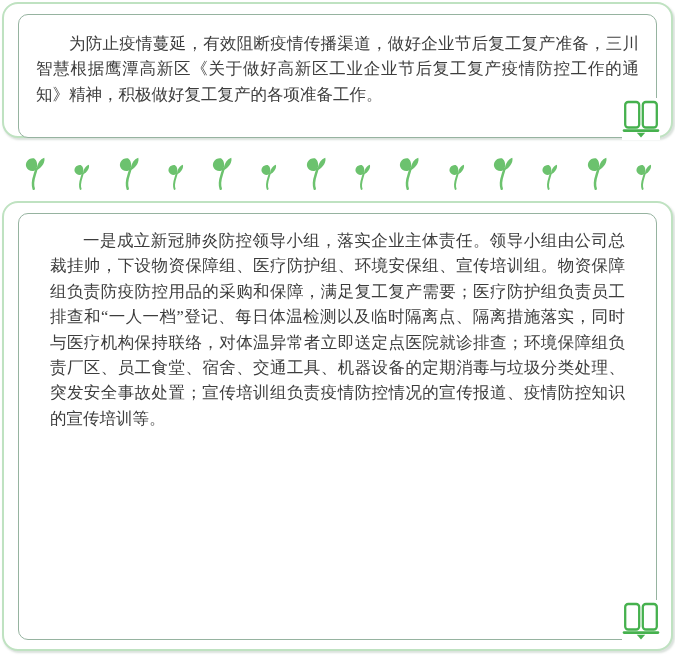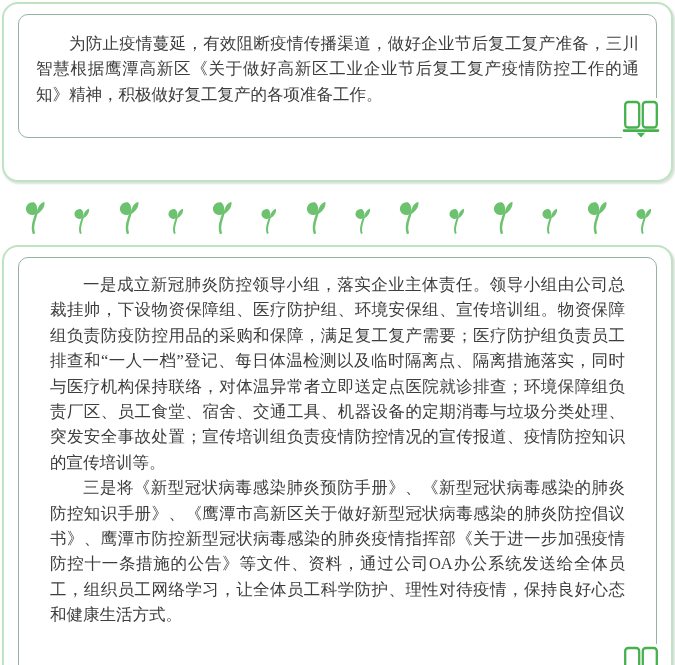--- a/index.html
+++ b/index.html
@@ -18,21 +18,21 @@
     font-family:"Liberation Serif","DejaVu Serif",serif;
   }
   .panel{
     position:relative;
     margin:0 2px;
     background:#fff;
     border:2px solid var(--outer);
     border-radius:16px;
     box-shadow:1.5px 2px 2px rgba(150,170,155,.35);
   }
-  #intro-panel{margin-top:2px;height:180px;}
+  #intro-panel{margin-top:2px;height:136px;}
   #detail-panel{height:450px;}
   .panel-inner{
     position:relative;
     margin:10px 14px;
     border:1px solid var(--inner);
     border-radius:10px;
     background:#fff;
   }
   #intro-panel .panel-inner{height:124px;padding:16px 17px 6px;}
   #detail-panel .panel-inner{height:427px;padding:14px 31px 6px;}
@@ -176,21 +176,20 @@
       <path d="M8.5 1.3 C3.6 1.3 0.8 5.9 2.2 9.7 C3.6 13.4 8.6 14.9 11.2 12.4 C13.3 10.4 12.9 5.7 11.4 3.3 C10.6 1.9 9.8 1.3 8.5 1.3 Z" fill="currentColor"></path>
       <path d="M12.2 11.8 C12.6 6.6 15.4 2.3 19.4 1.0 C20.5 4.6 17.7 9.8 12.7 12.6 Z" fill="currentColor"></path>
       <path d="M11.8 12.0 C10.6 16.8 8.9 19.8 8.6 25.0 C8.5 27.2 8.8 29.2 9.3 30.6" fill="none" stroke="currentColor" stroke-width="2.4" stroke-linecap="round"></path>
     </svg>
   </span>
   </div>
 
 <div class="panel" id="detail-panel">
   <div class="panel-inner">
     <p>一是成立新冠肺炎防控领导小组，落实企业主体责任。领导小组由公司总裁挂帅，下设物资保障组、医疗防护组、环境安保组、宣传培训组。物资保障组负责防疫防控用品的采购和保障，满足复工复产需要；医疗防护组负责员工排查和“一人一档”登记、每日体温检测以及临时隔离点、隔离措施落实，同时与医疗机构保持联络，对体温异常者立即送定点医院就诊排查；环境保障组负责厂区、员工食堂、宿舍、交通工具、机器设备的定期消毒与垃圾分类处理、突发安全事故处置；宣传培训组负责疫情防控情况的宣传报道、疫情防控知识的宣传培训等。</p>
-    <p>三是将《新型冠状病毒感染肺炎预防手册》、《新型冠状病毒感染的肺炎防控知识手册》、《鹰潭市高新区关于做好新型冠状病毒感染的肺炎防控倡议书》、鹰潭市防控新型冠状病毒感染的肺炎疫情指挥部《关于进一步加强疫情防控十一条措施的公告》等文件、资料，通过公司OA办公系统发送给全体员工，组织员工网络学习，让全体员工科学防护、理性对待疫情，保持良好心态和健康生活方式。</p>
     <span class="book" style="color: rgb(70, 177, 78);">
     <svg viewBox="0 0 38 42" xmlns="http://www.w3.org/2000/svg">
       <rect x="3.2" y="4" width="14" height="25.5" rx="3" fill="#ffffff" stroke="currentColor" stroke-width="2.3"></rect>
       <rect x="20.8" y="4" width="14" height="25.5" rx="3" fill="#ffffff" stroke="currentColor" stroke-width="2.3"></rect>
       <line x1="2" y1="32.6" x2="36" y2="32.6" stroke="currentColor" stroke-width="2.6" stroke-linecap="round"></line>
       <path d="M14.8 34.8 L19 39.4 L23.2 34.8 Z" fill="currentColor"></path>
     </svg>
   </span>
   </div>
 </div>

